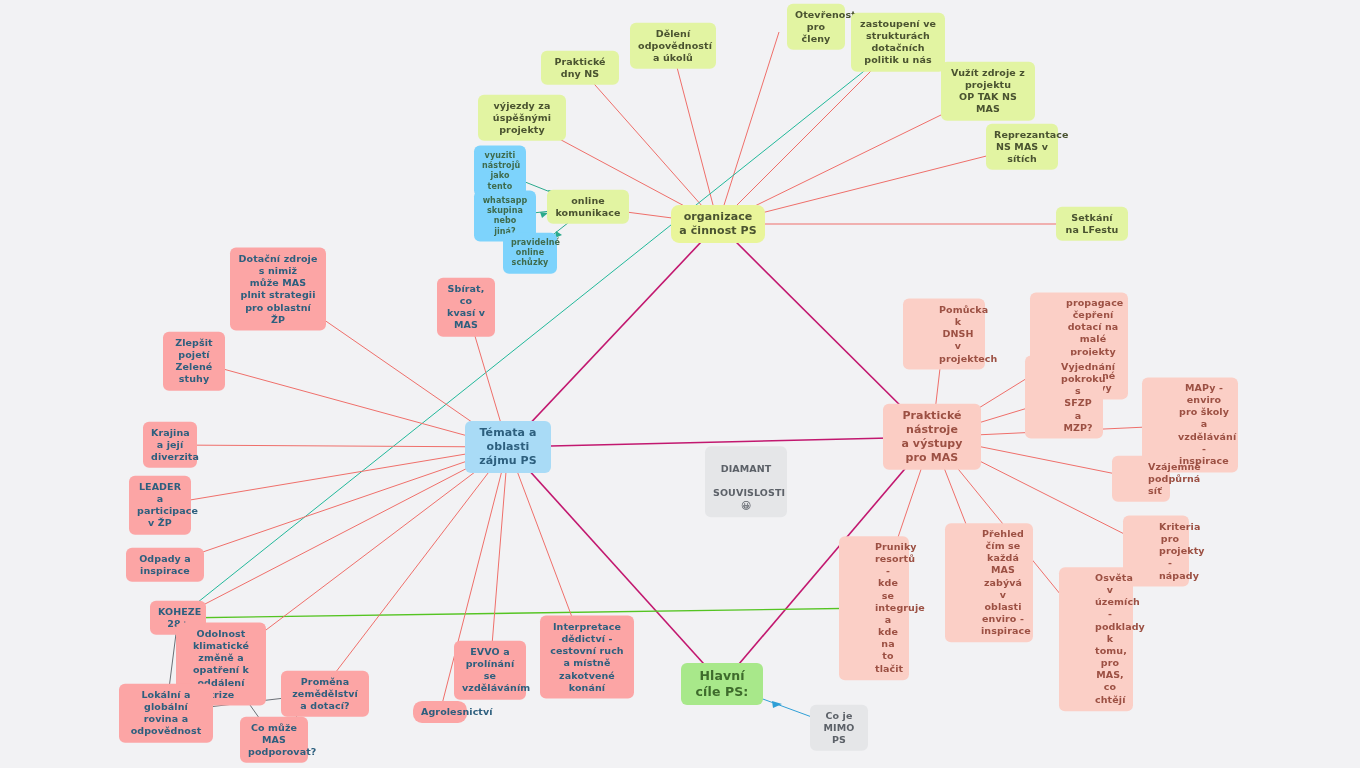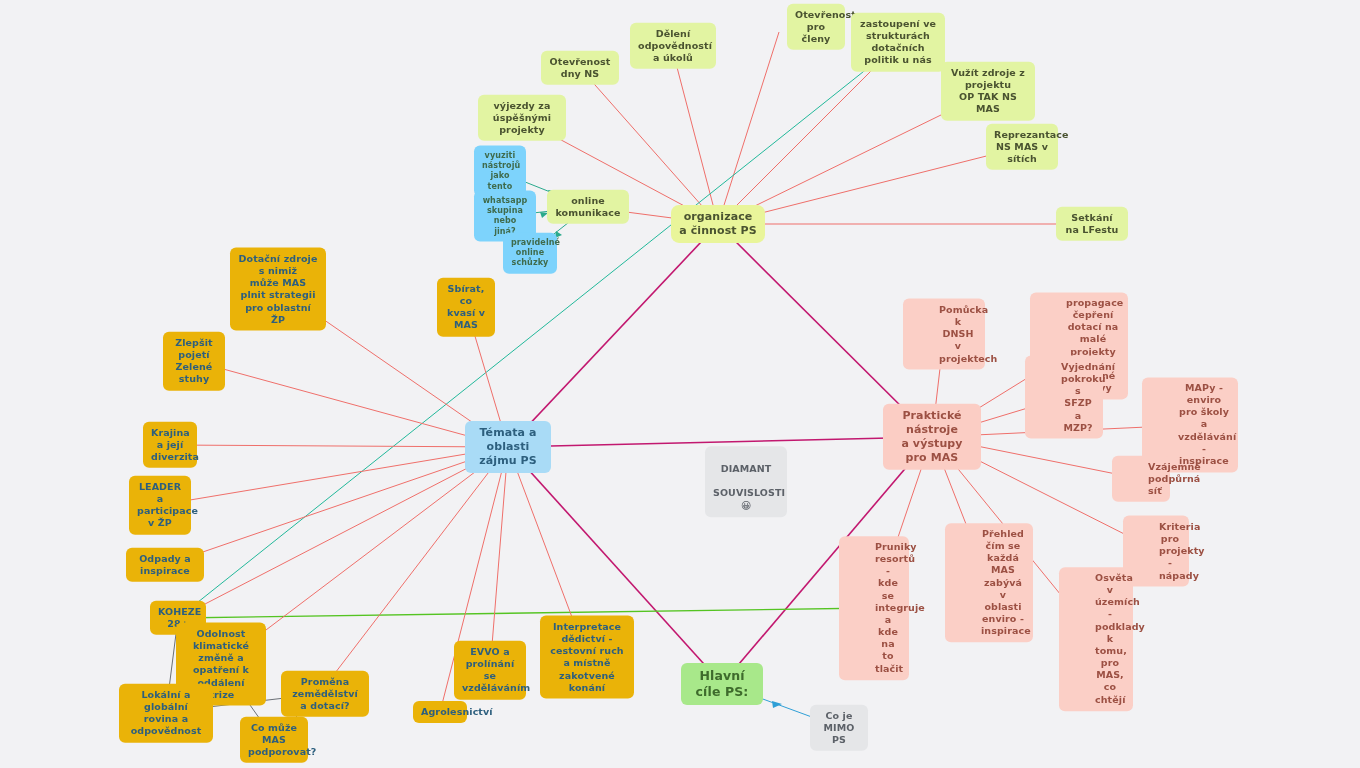--- a/index.html
+++ b/index.html
@@ -18,21 +18,21 @@
     text-align:center;
     border-radius:6px;
     padding:5px 8px;
     line-height:1.28;
     white-space:pre-line;
     transform:translate(-50%,-50%);
     letter-spacing:.1px;
   }
   .n-green{background:#e2f4a2;color:#4a5330;font-weight:bold;}
   .n-mint{background:#7dd3fc;color:#3f6b4c;font-weight:bold;}
-  .n-blue{background:#eab308;color:#2d5f7e;font-weight:bold;}
+  .n-blue{background:#fca5a5;color:#2d5f7e;font-weight:bold;}
   .n-pink{background:#fbcfc6;color:#9c5043;font-weight:bold;padding-left:36px;}
   .n-gray{background:#e5e6e8;color:#5c6168;font-weight:bold;}
   .n-hub{background:#e9f59a;color:#4a5330;font-weight:bold;border-radius:8px;}
   .n-hub-blue{background:#a9dbf6;color:#2d5f7e;font-weight:bold;}
   .n-hub-pink{background:#fbcdc4;color:#9c5043;font-weight:bold;}
   .n-goal{background:#a8e88a;color:#3e6b2c;font-weight:bold;}
   .fs-11{font-size:11px;}
   .fs-10{font-size:9.5px;}
   .fs-9{font-size:8px;}
   .fs-13{font-size:12.5px;}
@@ -127,21 +127,21 @@
   <div class="node n-green fs-10" style="left:673px;top:46px;width:86px;">Dělení odpovědností
 a úkolů</div>
 
   <div class="node n-green fs-10" style="left:779px;top:27px;width:58px;margin-left:37px;">Otevřenost
 pro členy</div>
 
   <div class="node n-green fs-10" style="left:898px;top:42px;width:94px;">zastoupení ve
 strukturách dotačních
 politik u nás</div>
 
-  <div class="node n-green fs-10" style="left:580px;top:68px;width:78px;">Otevřenost dny NS</div>
+  <div class="node n-green fs-10" style="left:580px;top:68px;width:78px;">Praktické dny NS</div>
 
   <div class="node n-green fs-10" style="left:522px;top:118px;width:88px;">výjezdy za
 úspěšnými projekty</div>
 
   <div class="node n-green fs-10" style="left:988px;top:91px;width:94px;">Vužít zdroje z projektu
 OP TAK NS MAS</div>
 
   <div class="node n-green fs-10" style="left:1022px;top:147px;width:72px;">Reprezantace
 NS MAS v sítích</div>
 
@@ -174,21 +174,21 @@
   <div class="node n-blue fs-10" style="left:160px;top:505px;width:62px;">LEADER a
 participace v ŽP</div>
 
   <div class="node n-blue fs-10" style="left:165px;top:565px;width:78px;">Odpady a inspirace</div>
 
   <div class="node n-blue fs-10" style="left:178px;top:618px;width:56px;">KOHEZE 28+</div>
 
   <div class="node n-blue fs-10" style="left:490px;top:670px;width:72px;">EVVO a prolínání
 se vzděláváním</div>
 
-  <div class="node n-blue fs-10" style="left:440px;top:712px;width:54px;">Agrolesnictví</div>
+  <div class="node n-blue fs-10" style="left:440px;top:712px;width:54px;border-radius:9px;">Agrolesnictví</div>
 
   <div class="node n-blue fs-10" style="left:587px;top:657px;width:94px;">Interpretace dědictví -
 cestovní ruch a místně
 zakotvené konání</div>
 
   <div class="node n-blue fs-10" style="left:221px;top:664px;width:90px;">Odolnost klimatické
 změně a opatření k
 oddálení krize</div>
 
   <div class="node n-blue fs-10" style="left:166px;top:713px;width:94px;">Lokální a globální

